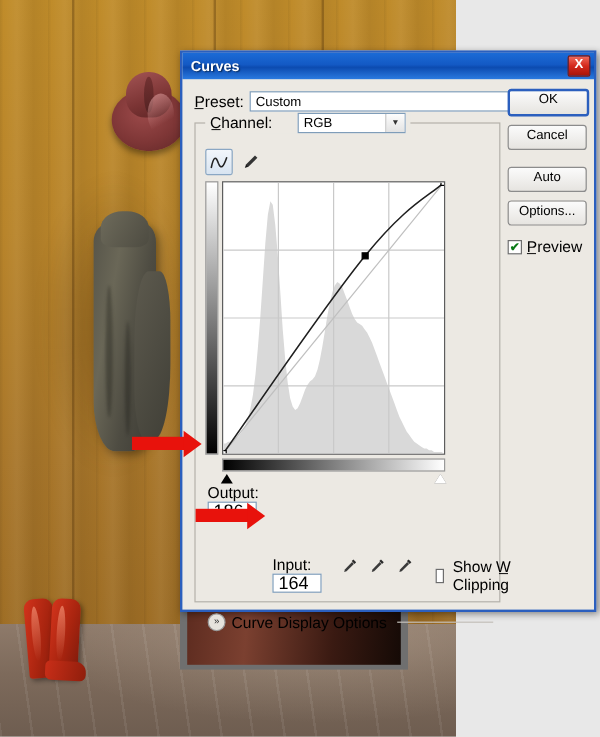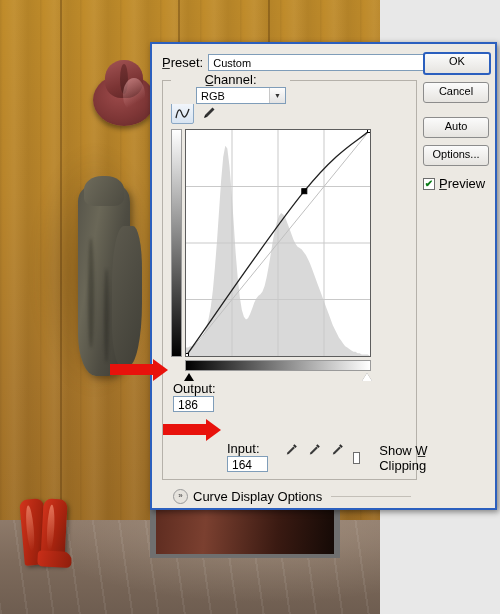--- a/index.html
+++ b/index.html
@@ -100,21 +100,21 @@
         font-size:7px;color:#333;}
   #preset-combo{width:248px;margin-left:5px;}
   .preset-icon{width:15px;height:15px;margin-left:6px;border:1px solid #b9b9b9;background:#ececec;
         display:flex;flex-direction:column;justify-content:center;gap:1px;padding:2px;box-sizing:border-box;}
   .preset-icon i{display:block;height:1.5px;background:#4a4a4a;}
   .preset-icon i:nth-child(1){width:100%} .preset-icon i:nth-child(2){width:78%} .preset-icon i:nth-child(3){width:90%}
 
   
   .groupbox{position:relative;border:1px solid #b5b1aa;margin:9px 2px 0 2px;padding:14px 6px 6px 6px;
         width:255px;box-sizing:border-box;height:400px;}
-  .group-legend{position:absolute;top:-9px;left:8px;background:#ece9e3;padding:0 4px;display:flex;align-items:center;flex-direction:column;}
+  .group-legend{position:absolute;top:-9px;left:8px;background:#ece9e3;padding:0 4px;display:flex;align-items:center;}
   #channel-combo{width:90px;margin-left:21px;}
 
   
   .tools{display:flex;align-items:center;gap:3px;margin:7px 0 5px 2px;}
   .tool-btn{width:21px;height:20px;border:1px solid #8aa7c4;border-radius:2px;
         background:linear-gradient(180deg,#f2f6fb,#d8e4f1);display:flex;align-items:center;justify-content:center;cursor:pointer;}
   .tool-btn.plain{border-color:transparent;background:transparent;}
 
   
   .graph-wrap{position:relative;margin-left:2px;width:200px;}
@@ -122,29 +122,29 @@
         background:linear-gradient(180deg,#ffffff,#000000);box-sizing:border-box;}
   .plot{position:absolute;left:14px;top:0;width:186px;height:228px;border:1px solid #5d5d5d;
         background:#fff;box-sizing:border-box;overflow:hidden;}
   .hgrad{position:absolute;left:14px;top:231px;width:186px;height:11px;border:1px solid #9a9a9a;
         background:linear-gradient(90deg,#000000,#ffffff);box-sizing:border-box;}
   .tri{position:absolute;width:0;height:0;border-left:5px solid transparent;border-right:5px solid transparent;}
   .tri.black{top:244px;left:13px;border-bottom:8px solid #000;}
   .tri.white{top:244px;left:191px;border-bottom:8px solid #fff;filter:drop-shadow(0 0 0.6px #6a6a6a);}
 
   
-  .numfield{border:1px solid #7f9db9;background:#fff;width:41px;height:16px;font-size:12px;
+  .numfield{border:1px solid #7f9db9;background:#fff;width:41px;height:16px;font-size:15px;
         line-height:16px;padding-left:4px;box-sizing:border-box;}
   .io-out{position:absolute;left:10px;top:300px;}
   .io-in{position:absolute;left:64px;top:360px;}
 
   .eyedroppers{position:absolute;left:122px;top:362px;display:flex;gap:10px;align-items:center;}
   .ed{width:13px;height:15px;}
 
-  .clip-row{position:absolute;left:190px;top:362px;display:flex;align-items:center;gap:19px;}
+  .clip-row{position:absolute;left:200px;top:362px;display:flex;align-items:center;gap:7px;}
   .cbx{width:12px;height:12px;border:1px solid #6d6d6d;background:#fff;box-sizing:border-box;
         display:flex;align-items:center;justify-content:center;font-size:10px;color:#0a7a16;font-weight:bold;}
 
   .cdo-row{position:absolute;left:10px;top:408px;display:flex;align-items:center;gap:5px;width:238px;}
   .chev{width:13px;height:13px;border:1px solid #9a9a9a;border-radius:50%;background:#e6e3dd;
         font-size:8px;line-height:11px;text-align:center;color:#333;}
   .cdo-line{flex:1;height:1px;background:#c3bfb8;margin-left:4px;}
 
   
   .rightcol{position:absolute;right:8px;top:8px;width:64px;}
@@ -208,20 +208,24 @@
       </div>
     <div class="boot b2">
         <div class="boot-hl"></div>
         <div class="boot-foot"></div>
       </div>
   </div>
 </div>
 
 <div id="dialog">
 
+  <div class="titlebar">
+    <span class="title-text">Curves</span>
+    <span class="close-btn">X</span>
+  </div>
 
   <div class="body">
 
     <div class="row preset-row">
       <span class="lbl">P̲reset:</span>
       <div class="combo" id="preset-combo">
         <span>Custom</span>
         <span class="arrow">▼</span>
       </div>
       <div class="preset-icon">

